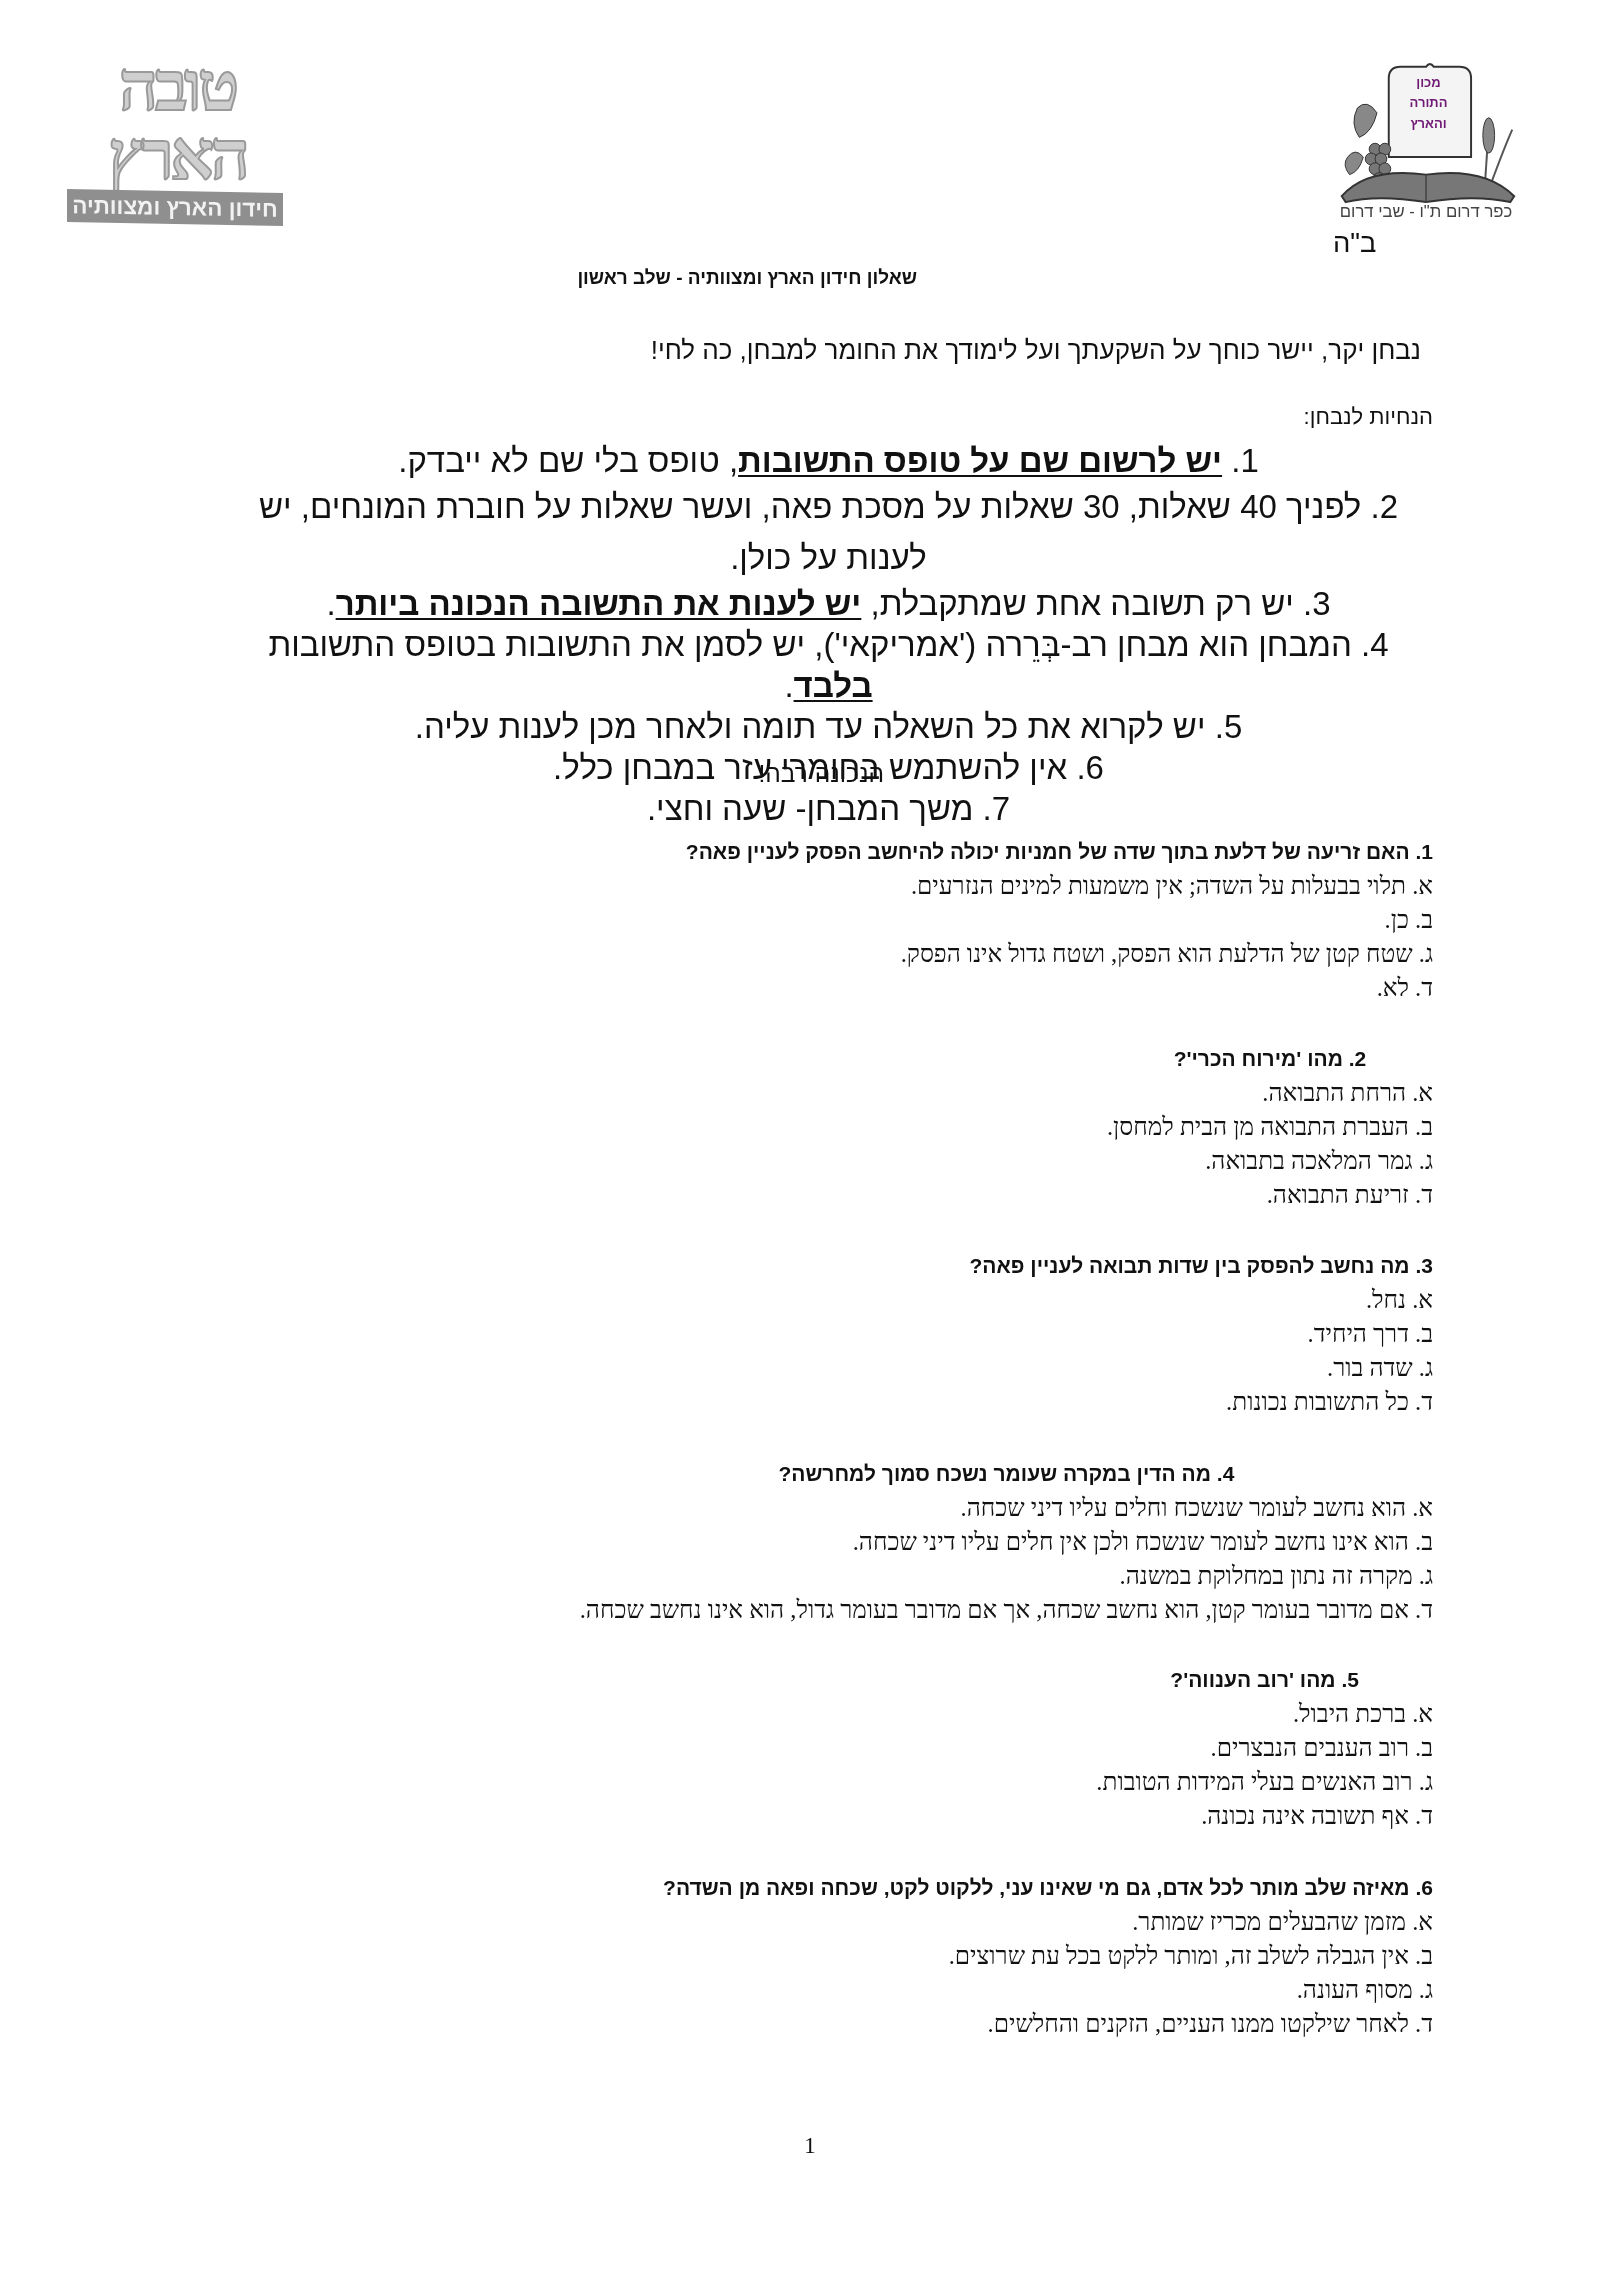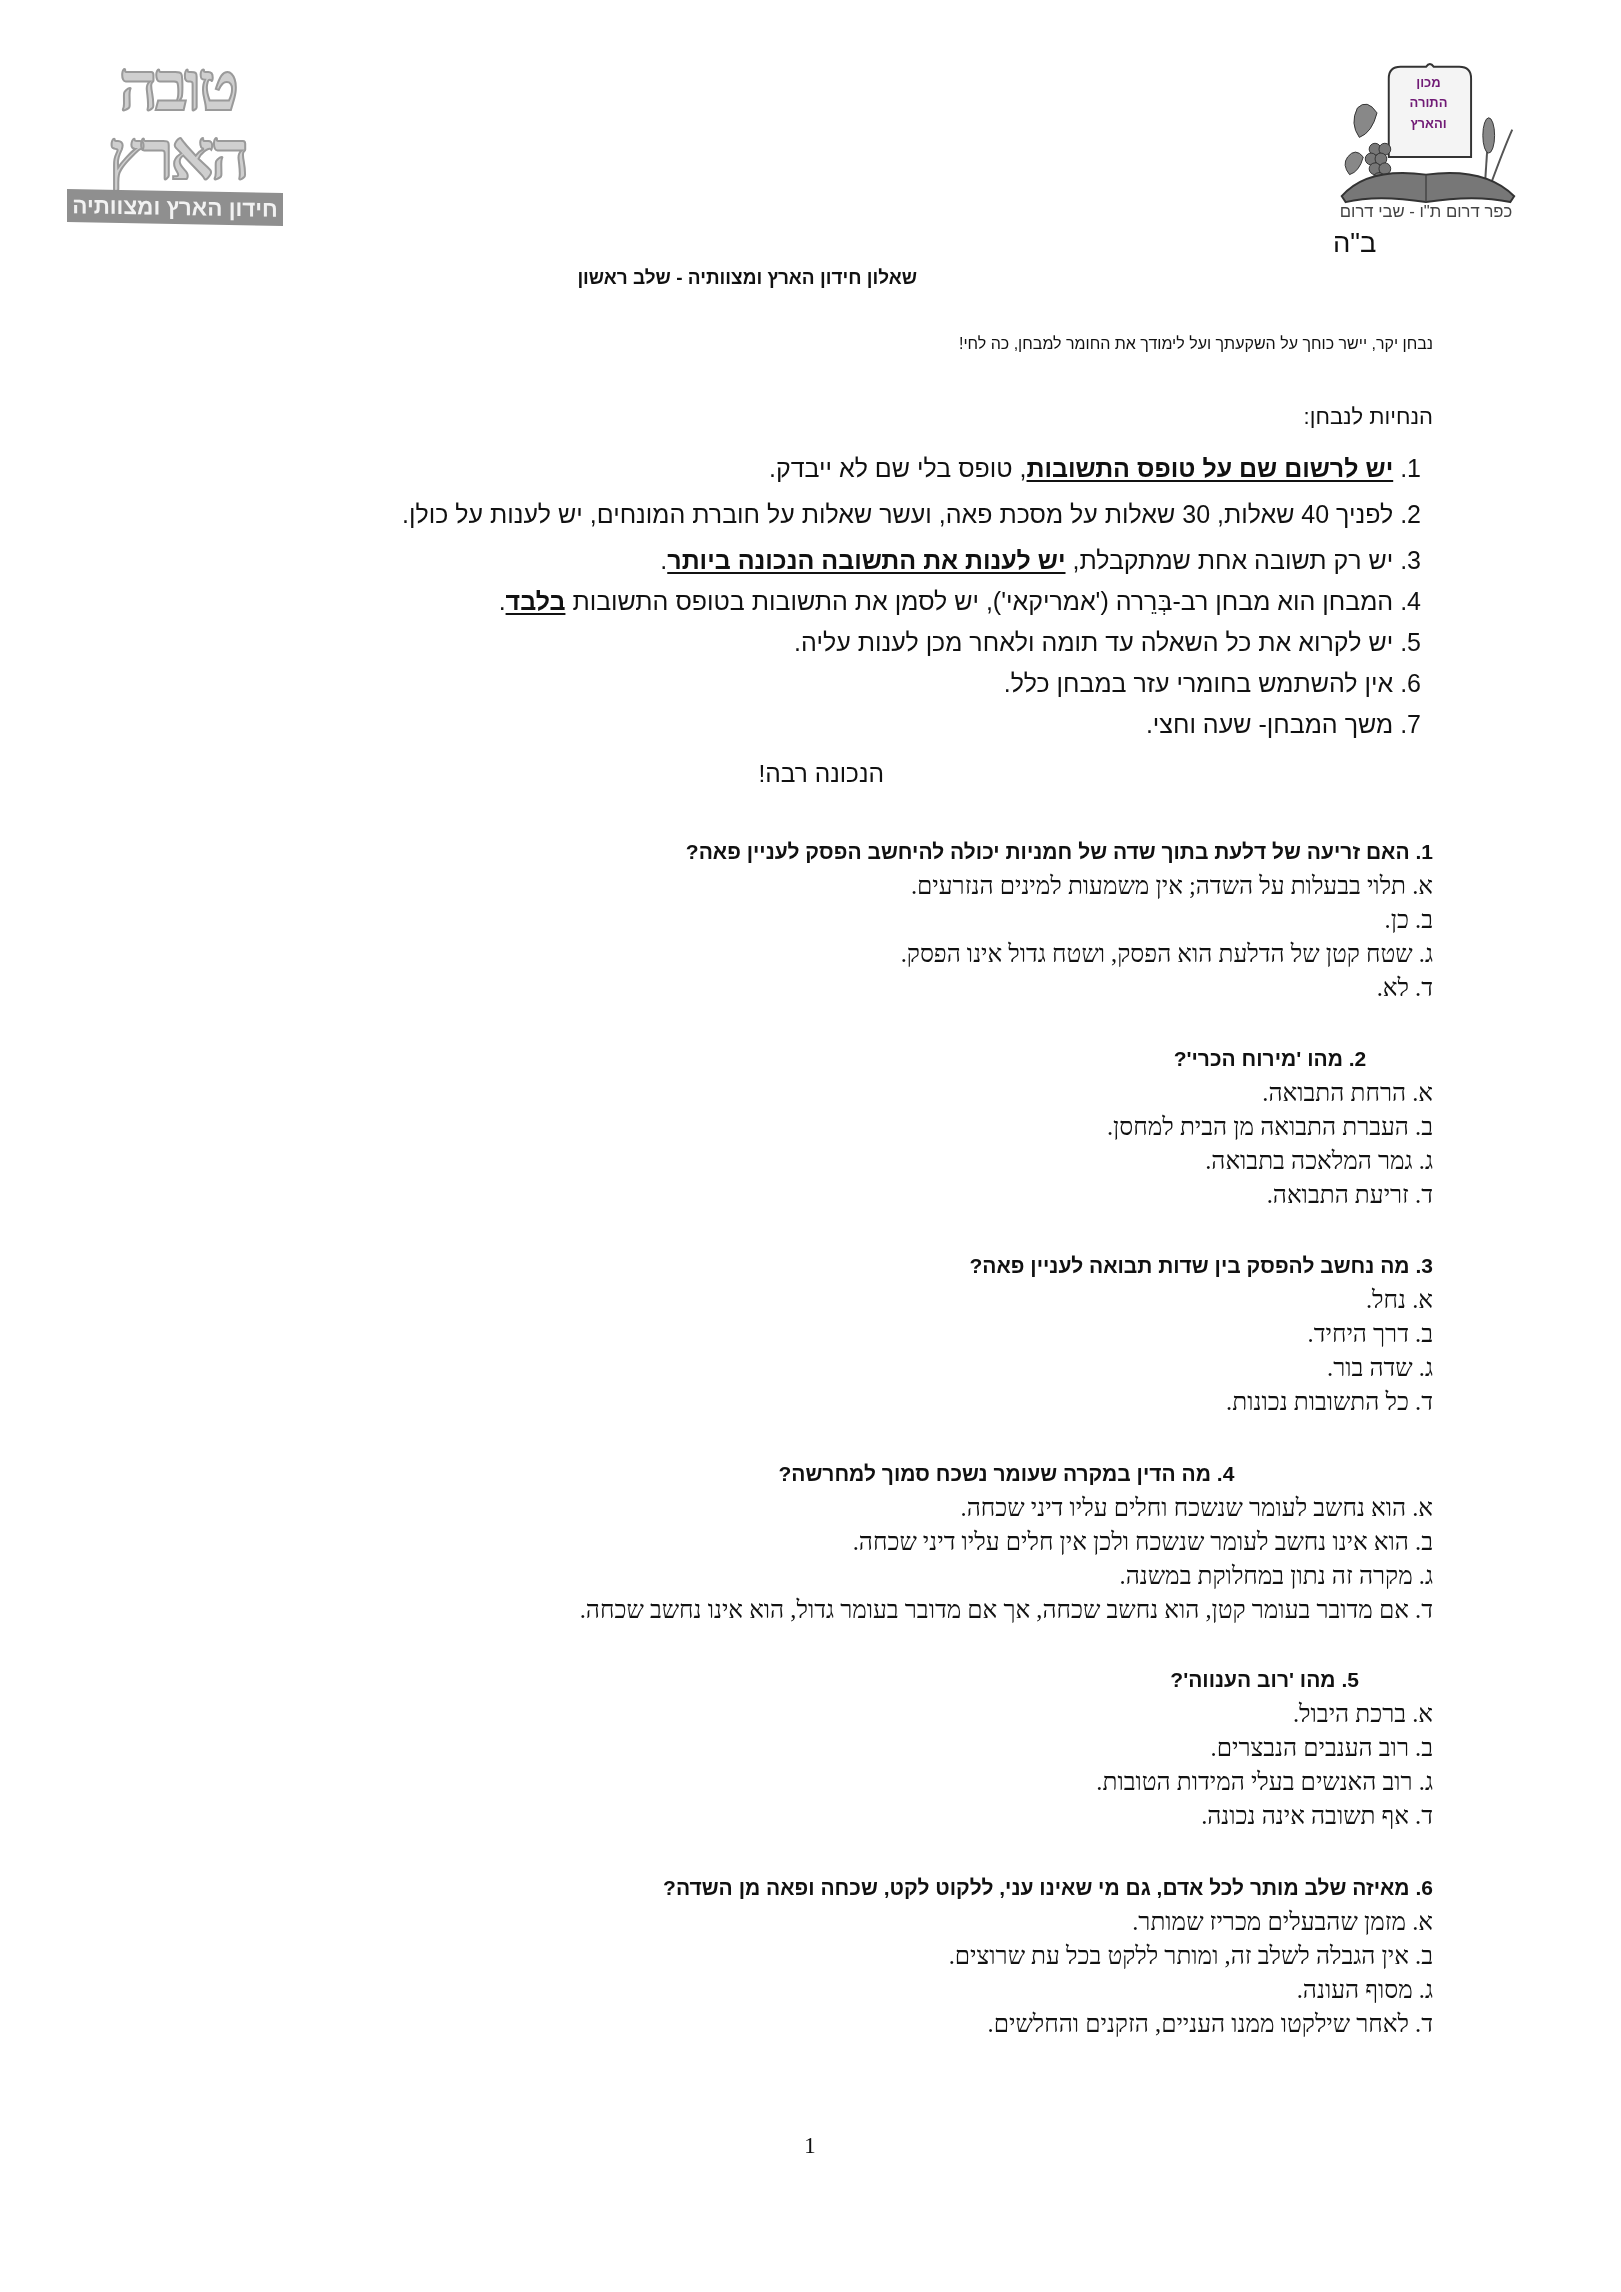--- a/index.html
+++ b/index.html
@@ -94,41 +94,42 @@
     .title {
       position: absolute;
       right: 704px;
       top: 267px;
       font-weight: bold;
       font-size: 19px;
       white-space: nowrap;
     }
     .greeting {
       position: absolute;
-      right: 188px;
+      right: 200px;
       top: 335px;
-      font-size: 16px;
+      font-size: 26px;
       white-space: nowrap;
     }
     .instr-head {
       position: absolute;
       right: 188px;
       top: 404px;
       font-size: 22px;
       white-space: nowrap;
     }
     .instr-list {
       position: absolute;
       right: 188px;
       top: 436px;
       width: 1201px;
-      margin: 12px;
+      margin: 4px;
       padding: 0;
       list-style: none;
-      font-size: 25px;
+      font-size: 33px;
+      text-align: center;
     }
     .instr-list li {
       line-height: 41px;
       margin: 0;
     }
     .instr-list li.wrap { line-height: 51px; }
     .u { text-decoration: underline; text-decoration-thickness: 2px; text-underline-offset: 2.9px; }
     .b { font-weight: bold; }
     .good-luck {
       position: absolute;

